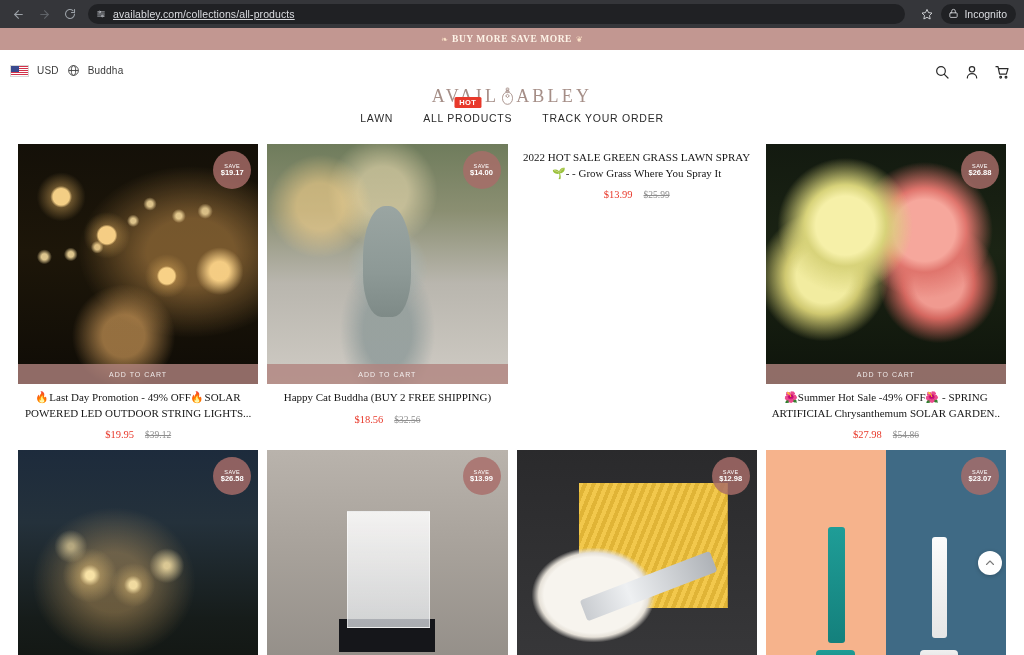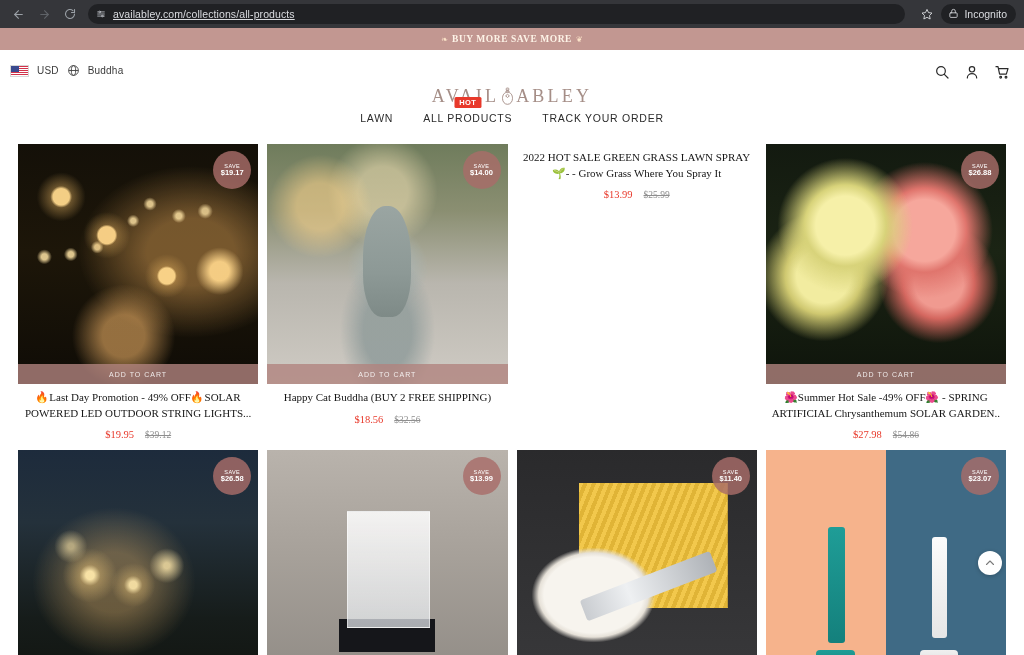--- a/index.html
+++ b/index.html
@@ -537,21 +537,21 @@
         <span class="s-amt">$13.99</span>
       </div>
     </div>
   </div>
 
   <div class="card">
     <div class="card-media">
       <div class="photo ph-corn"></div>
       <div class="save-badge">
         <span class="s-lbl">SAVE</span>
-        <span class="s-amt">$11.40</span>
+        <span class="s-amt">$12.98</span>
       </div>
     </div>
   </div>
 
   <div class="card">
     <div class="card-media">
       <div class="photo ph-brush">
         <span class="brush-base-l"></span>
           <span class="brush-base-r"></span>
       </div>

